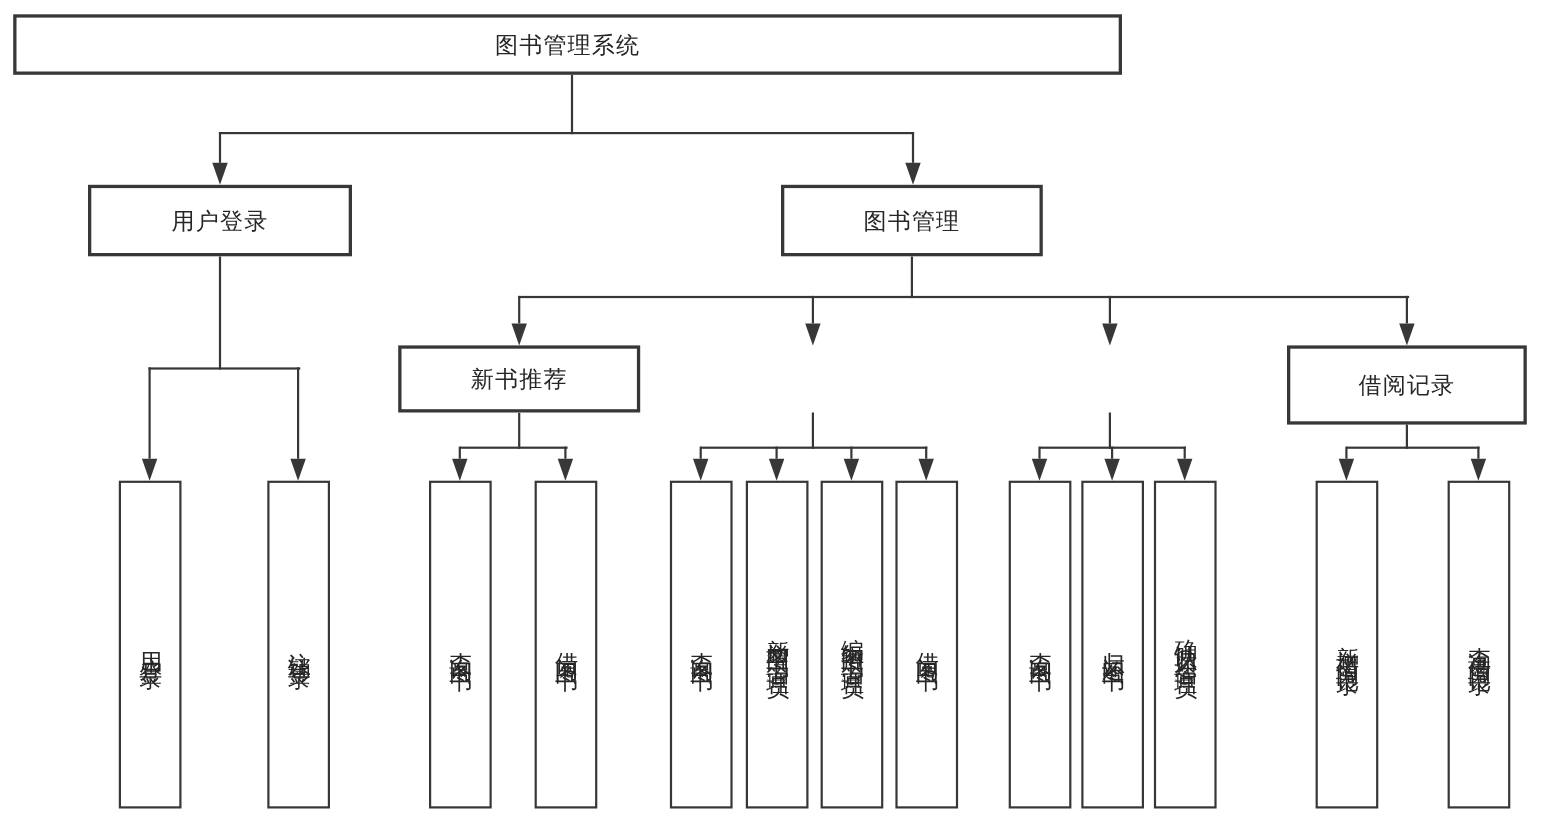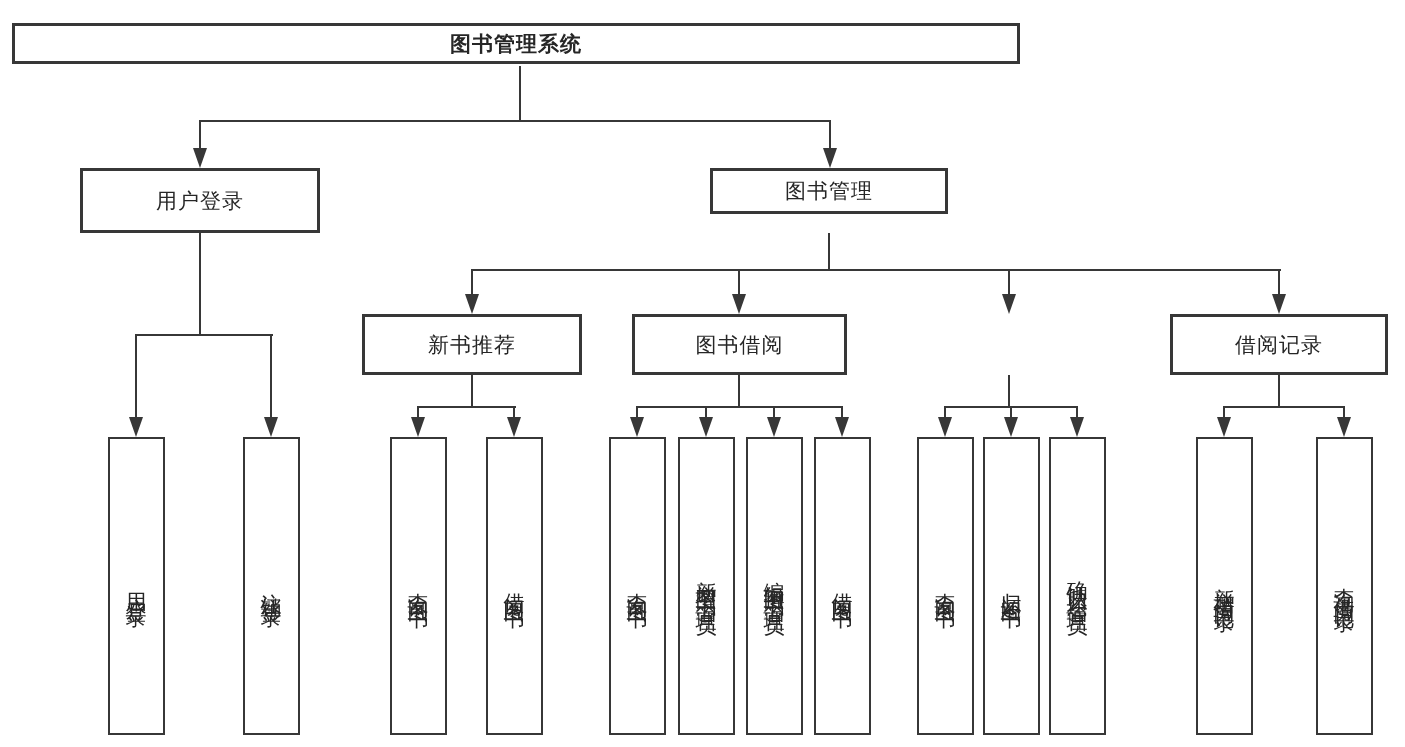--- a/index.html
+++ b/index.html
@@ -72,53 +72,52 @@
     color: var(--watermark);
     white-space: nowrap;
     z-index: 5;
   }
 </style>
 </head>
 <body>
 
 <div class="canvas">
 
-  <div class="node" style="left:12px; top:23px; width:1008px; height:41px;font-weight:bold;">图书管理系统</div>
+  <div class="node" style="left:12px; top:13px; width:1008px; height:55px;">图书管理系统</div>
 
   <div class="vl" style="left:519px; top:66px; height:56px;"></div>
   <div class="hl" style="left:199px; top:120px; width:632px;"></div>
   <div class="vl" style="left:199px; top:120px; height:28px;"></div>
   <div class="ahead" style="left:193px; top:148px;"></div>
   <div class="vl" style="left:829px; top:120px; height:28px;"></div>
   <div class="ahead" style="left:823px; top:148px;"></div>
 
   <div class="node" style="left:80px; top:168px; width:240px; height:65px;">用户登录</div>
-  <div class="node" style="left:710px; top:168px; width:238px; height:46px;text-align:center;">图书管理</div>
+  <div class="node" style="left:710px; top:168px; width:238px; height:65px;text-align:center;">图书管理</div>
 
   <div class="vl" style="left:199px; top:233px; height:103px;"></div>
   <div class="hl" style="left:135px; top:334px; width:138px;"></div>
   <div class="vl" style="left:135px; top:334px; height:83px;"></div>
   <div class="ahead" style="left:129px; top:417px;"></div>
   <div class="vl" style="left:270px; top:334px; height:83px;"></div>
   <div class="ahead" style="left:264px; top:417px;"></div>
 
   <div class="vl" style="left:828px; top:233px; height:38px;"></div>
   <div class="hl" style="left:471px; top:269px; width:810px;"></div>
   <div class="vl" style="left:471px; top:269px; height:25px;"></div>
   <div class="ahead" style="left:465px; top:294px;"></div>
   <div class="vl" style="left:738px; top:269px; height:25px;"></div>
   <div class="ahead" style="left:732px; top:294px;"></div>
   <div class="vl" style="left:1008px; top:269px; height:25px;"></div>
   <div class="ahead" style="left:1002px; top:294px;"></div>
   <div class="vl" style="left:1278px; top:269px; height:25px;"></div>
   <div class="ahead" style="left:1272px; top:294px;"></div>
 
   <div class="node" style="left:362px; top:314px; width:220px; height:61px;">新书推荐</div>
-  <div class="node" style="left:632px; top:314px; width:215px; height:61px;">图书借阅</div>
-  <div class="node" style="left:1170px; top:314px; width:218px; height:61px;">借阅记录</div>
+  <div class="node" style="left:1170px; top:314px; width:218px; height:72px;">借阅记录</div>
 
   <div class="vl" style="left:471px; top:375px; height:33px;"></div>
   <div class="hl" style="left:418px; top:406px; width:98px;"></div>
   <div class="vl" style="left:417px; top:406px; height:11px;"></div>
   <div class="ahead" style="left:411px; top:417px;"></div>
   <div class="vl" style="left:513px; top:406px; height:11px;"></div>
   <div class="ahead" style="left:507px; top:417px;"></div>
 
   <div class="vl" style="left:738px; top:375px; height:33px;"></div>
   <div class="hl" style="left:637px; top:406px; width:206px;"></div>

